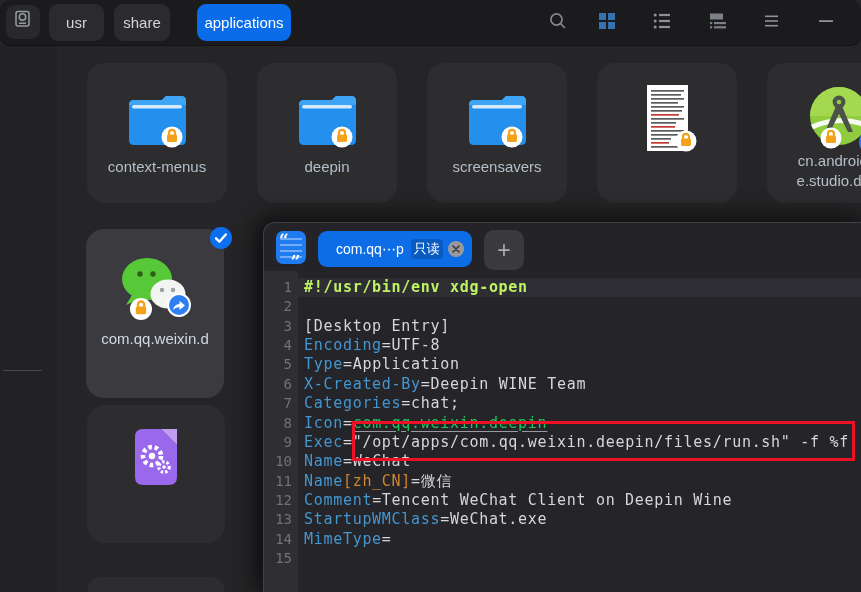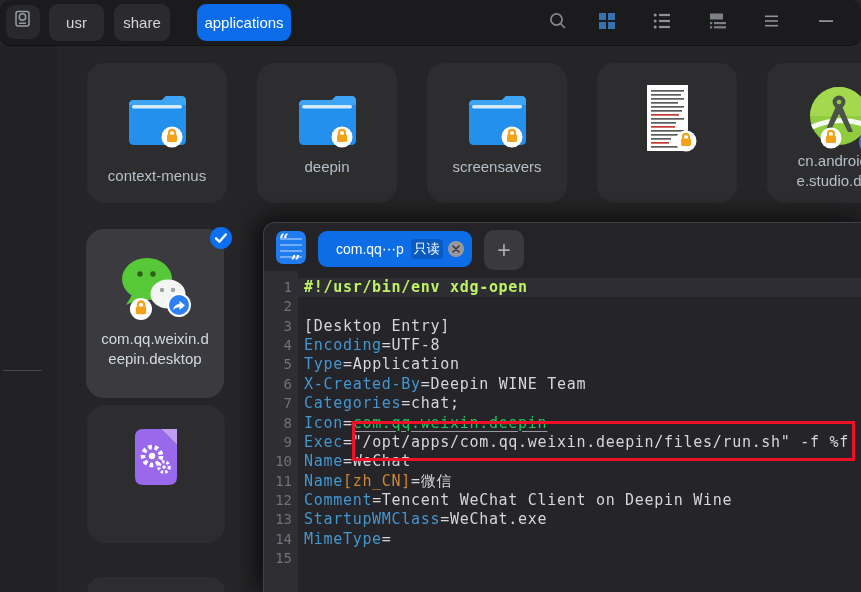--- a/index.html
+++ b/index.html
@@ -137,21 +137,21 @@
   <div class="ficon" style="top:30px">
     <svg width="62" height="56" viewBox="0 0 62 56">
       <path d="M3 12 q0-5 5-5 h28 l4-4 h15 q5 0 5 5 v39 q0 5-5 5 H8 q-5 0-5-5 Z" fill="#2490ee"></path>
       <path d="M3 12 q0-5 5-5 h28 l4-4 h15 q5 0 5 5 v4 H3 Z" fill="#3ea4f6"></path>
       <rect x="6" y="12" width="50" height="3.4" rx="1.7" fill="#e8f4fe" opacity=".9"></rect>
       <circle cx="46" cy="44" r="10.5" fill="#ffffff"></circle>
       <path d="M43 42 v-2.2 a3 3 0 0 1 6 0 V42" fill="none" stroke="#f5a21b" stroke-width="2.2"></path>
       <rect x="41" y="41.5" width="10" height="7.5" rx="1.6" fill="#f5a21b"></rect>
     </svg>
   </div>
-  <div class="flabel" style="top:103px">context-menus</div>
+  <div class="flabel" style="top:94px">context-menus</div>
 </div>
 
 <div class="tile" style="left:257px;top:63px">
   <div class="ficon" style="top:30px">
     <svg width="62" height="56" viewBox="0 0 62 56">
       <path d="M3 12 q0-5 5-5 h28 l4-4 h15 q5 0 5 5 v39 q0 5-5 5 H8 q-5 0-5-5 Z" fill="#2490ee"></path>
       <path d="M3 12 q0-5 5-5 h28 l4-4 h15 q5 0 5 5 v4 H3 Z" fill="#3ea4f6"></path>
       <rect x="6" y="12" width="50" height="3.4" rx="1.7" fill="#e8f4fe" opacity=".9"></rect>
       <circle cx="46" cy="44" r="10.5" fill="#ffffff"></circle>
       <path d="M43 42 v-2.2 a3 3 0 0 1 6 0 V42" fill="none" stroke="#f5a21b" stroke-width="2.2"></path>
@@ -238,21 +238,20 @@
       <circle cx="25" cy="56" r="11" fill="#ffffff"></circle>
       <path d="M22 54 v-2.4 a3.1 3.1 0 0 1 6.2 0 V54" fill="none" stroke="#f5a21b" stroke-width="2.3"></path>
       <rect x="19.8" y="53.5" width="10.4" height="7.8" rx="1.7" fill="#f5a21b"></rect>
       <circle cx="63" cy="52" r="12" fill="#ffffff"></circle>
       <circle cx="63" cy="52" r="10" fill="#2e7ff2"></circle>
       <path d="M57 57 q1-5.5 6.5-6 l0-3 5.5 4.5 -5.5 4.5 0-3 q-4.5 0.3-6.5 3 z" fill="#ffffff"></path>
     </svg>
   </div>
   <div class="flabel light" style="top:100px">
     <div>com.qq.weixin.d</div>
-    <div>eepin.desktop</div>
   </div>
 </div>
 <div class="badge" style="left:210px;top:227px;z-index:5">
   <svg width="22" height="22" viewBox="0 0 22 22">
     <circle cx="11" cy="11" r="11" fill="#0b6ff0"></circle>
     <path d="M6 11.3 l3.4 3.4 6.4-7.2" fill="none" stroke="#ffffff" stroke-width="2.4" stroke-linecap="round" stroke-linejoin="round"></path>
   </svg>
 </div>
 
 <div class="tile" style="left:87px;top:405px;width:138px;height:138px">

